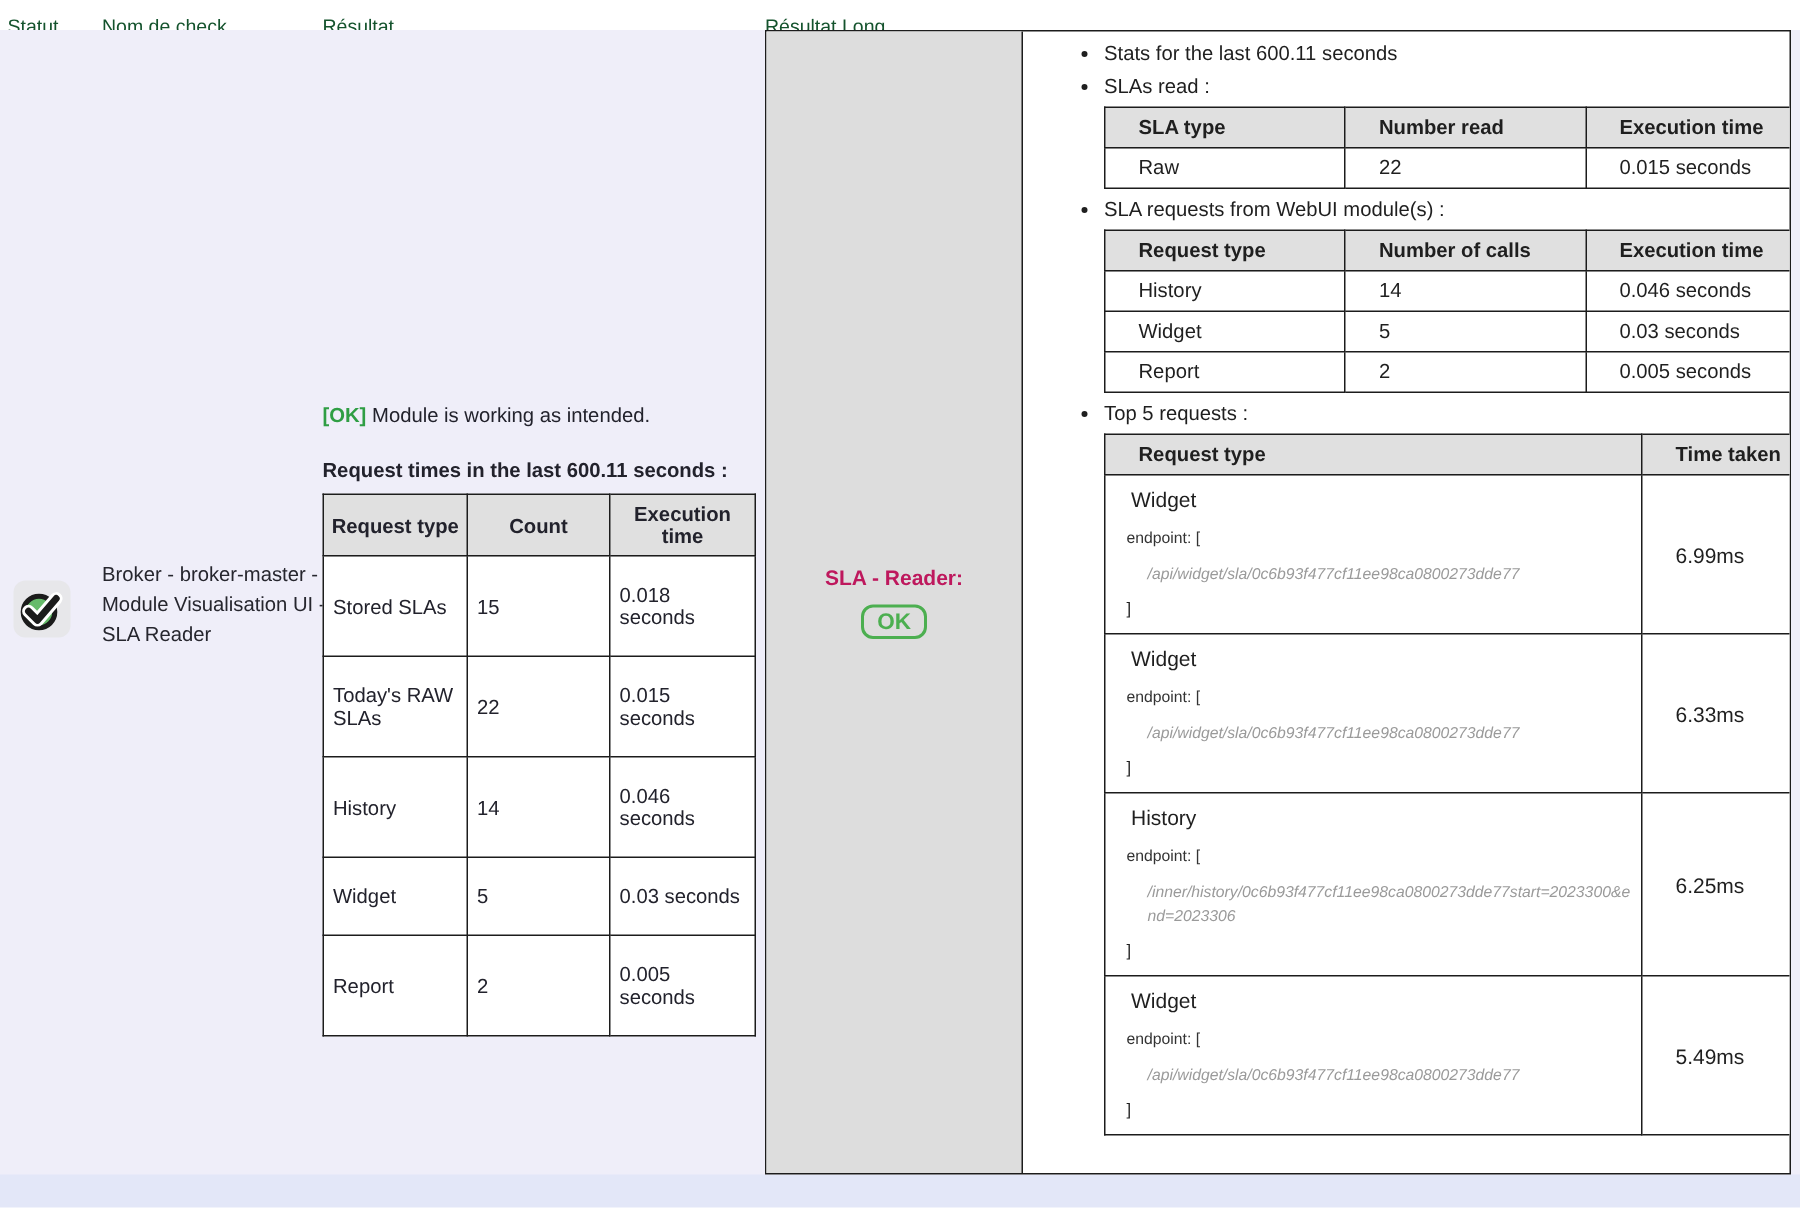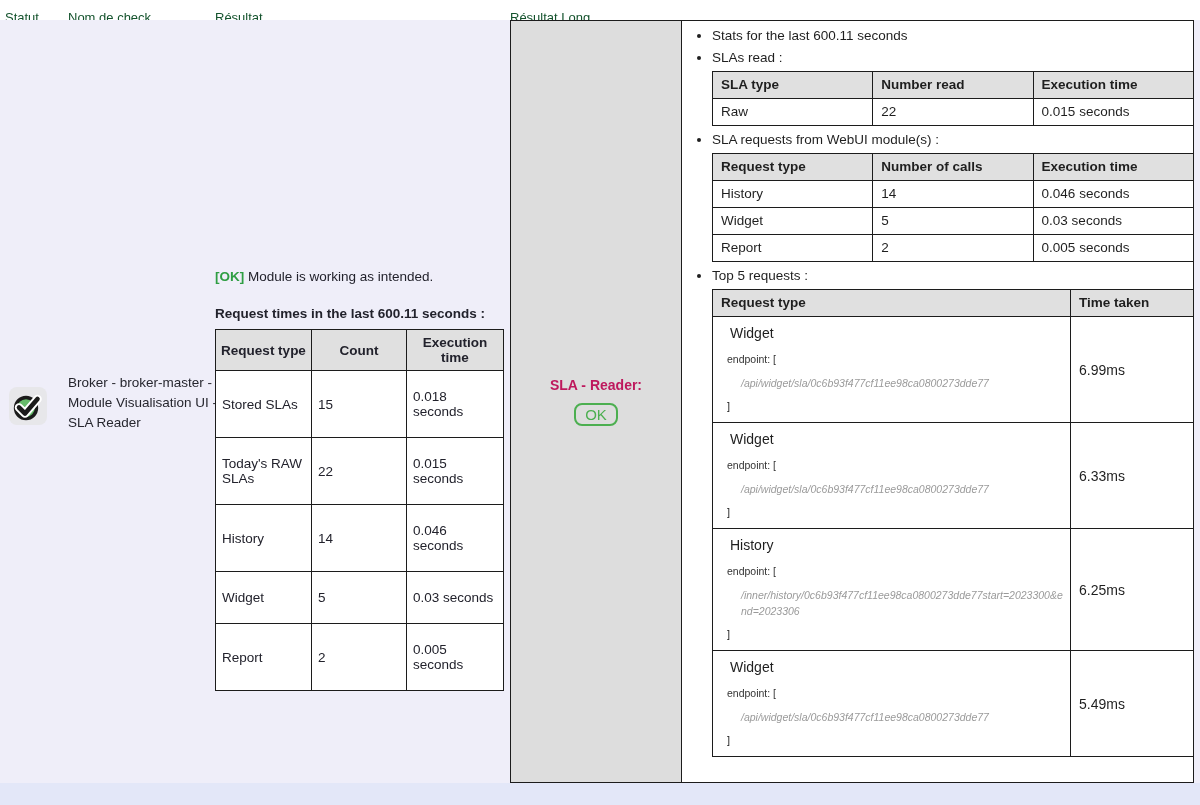--- a/index.html
+++ b/index.html
@@ -35,28 +35,28 @@
 
   .result table { width:288px; table-layout:fixed; }
   .result th { text-align:center; padding:5px 4px; }
   .result col.c1 { width:96px; } .result col.c2 { width:95px; } .result col.c3 { width:97px; }
   .result td { height:29px; }
 
   
   .long-box { position:absolute; left:510px; top:0; width:684px; height:763px; border:1px solid var(--border,#1c1c1c); display:flex; background:#fff; }
   .long-label { width:171px; background:var(--panel_bg,#dddddd); border-right:1px solid var(--border,#1c1c1c); display:flex; flex-direction:column; align-items:center; justify-content:center; gap:10px; }
   .long-label .title { font-weight:bold; font-size:14px; color:#be185d; }
-  .badge { border:2px solid var(--badge_green,#4caf50); color:var(--badge_green,#4caf50); font-weight:normal; font-size:15px; border-radius:8px; padding:1px 9px; background:transparent;text-align:right; }
-
-  .long-content { flex:1; padding:4px 4px 4px 0; overflow:hidden; }
+  .badge { border:2px solid var(--badge_green,#4caf50); color:var(--badge_green,#4caf50); font-weight:bold; font-size:15px; border-radius:8px; padding:1px 9px; background:transparent;text-align:right; }
+
+  .long-content { flex:1; padding:4px 4px 4px 0; overflow:hidden;margin-left:24px; }
   .long-content ul { list-style:disc; padding-left:30px; }
   .long-content li { font-size:13.5px; line-height:22px; color:#1f1f1f; }
 
   .inner-table { margin:2px 0 3px 0; width:481px; table-layout:fixed; }
-  .inner-table th, .inner-table td { padding:2px 8px; height:24px; }
+  .inner-table th, .inner-table td { padding:2px 22px; height:24px; }
   .col3 col { width:160.3px; }
 
   .top5 col.c1 { width:358px; } .top5 col.c2 { width:123px; }
   .top5 td.req-cell { padding:4px 6px 4px 17px; }
   .req-type { font-size:14px; margin:1px 0 3px 0; }
   .ep-label { font-size:10.5px; margin:4px 0 2px -3px; color:#333; }
   .ep-path { font-size:10.5px; font-style:italic; color:var(--muted,#9a9a9a); margin:5px 0 4px 11px; line-height:16px; word-break:break-all; }
   .ep-close { font-size:11px; margin:2px 0 1px -3px; }
   .time-cell { font-size:14px; padding-left:10px; }
 </style>

